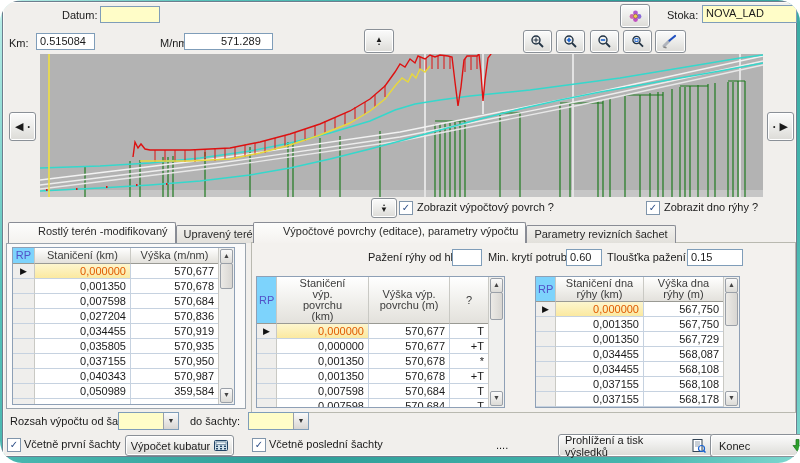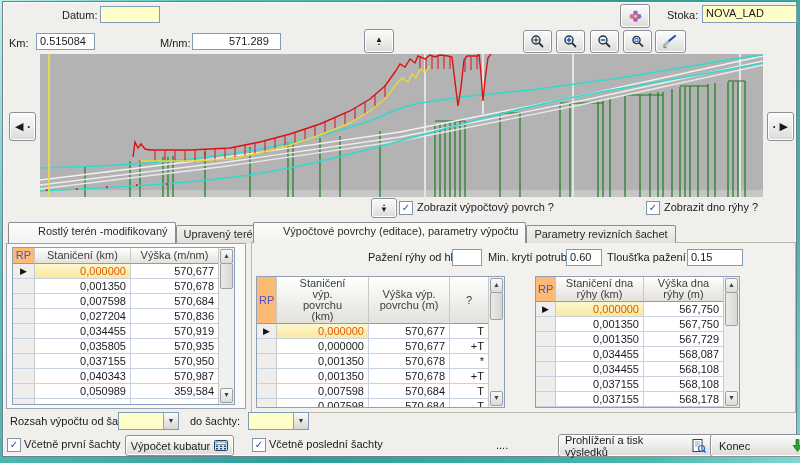--- a/index.html
+++ b/index.html
@@ -1,18 +1,18 @@
 <!DOCTYPE html>
 <html><head>
 <meta charset="utf-8">
 <style>
   html,body{margin:0;padding:0;}
   .desktop{position:relative;width:800px;height:463px;overflow:hidden;
     background:linear-gradient(125deg,#bdf0ea 0%,#56c2ba 18%,#2e9e98 55%,#45b5ad 85%,#7fd8d0 100%);
-    font-family:"Liberation Sans","DejaVu Sans",sans-serif;font-size:11px;color:#1a1a1a;}
+    font-family:"Liberation Sans","DejaVu Sans",sans-serif;font-size:11px;color:#1a1a1a;border-radius:22px;}
   .window{position:absolute;left:2px;top:1px;width:793px;height:454px;
     background:#f1efec;border:1px solid #6e7e8e;box-shadow:inset 0 0 0 1px #fbfaf8;}
   .lbl{position:absolute;white-space:nowrap;color:#1a1a1a;}
   .field{position:absolute;background:#fff;border:1px solid #7f9db9;font-size:11px;
     padding:1px 3px;line-height:13px;white-space:nowrap;overflow:hidden;}
   .yellow{background:#fffdc8;}
   .btn{position:absolute;display:flex;align-items:center;justify-content:center;gap:4px;
     background:linear-gradient(#fbfbfb,#eeeeec 45%,#dcdbd7);border:1px solid #8a9097;border-radius:3px;
     font-size:11px;color:#1a1a1a;box-shadow:inset 0 0 0 1px #ffffff;cursor:default;}
   .tool{width:27px;height:21px;}
@@ -29,21 +29,21 @@
     background:linear-gradient(#f2f1ee,#e2e0db);height:13px;white-space:nowrap;border-radius:2px 2px 0 0;color:#2a2a2a;}
   .tab.active{background:linear-gradient(#fdfdfc,#f4f2ef);height:16px;position:relative;z-index:3;padding-left:29px;}
   .panel{position:absolute;background:#fafafa;border:1px solid #9aa4ae;}
   .groupbox{position:absolute;background:#f3f1ee;border:1px solid #b9b9b0;}
   .grid-clip{position:absolute;background:#fff;border:1px solid #8ea0b6;overflow:hidden;}
   table.grid{border-collapse:separate;border-spacing:0;table-layout:fixed;position:absolute;left:0;top:0;}
   table.grid th,table.grid td{font-weight:normal;font-size:11px;overflow:hidden;white-space:pre-line;
     border-right:1px solid #c6d2e0;border-bottom:1px solid #c6d2e0;padding:0 4px 0 2px;}
   table.grid th{background:linear-gradient(#ffffff,#eeede9 60%,#e3e1dc);border-right:1px solid #c9c9c4;
     border-bottom:1px solid #9a9a94;color:#3c3c3c;text-align:center;line-height:11px;padding:1px 2px;}
-  table.grid th.rph{background:#fdba74;color:#5252c8;}
+  table.grid th.rph{background:#7dd3fc;color:#5252c8;}
   table.grid td{height:14px;text-align:right;line-height:14px;}
   table.grid td.rh{background:#efeeec;border-right:1px solid #c9c9c4;text-align:center;color:#111;
     font-size:9px;line-height:12px;padding:0;}
   table.grid td.selcell{background:linear-gradient(#fdf6cf,#fbe9a0);color:#e05a00;}
   .vsb{position:absolute;right:0;top:0;bottom:0;width:15px;background:#f0f0ee;border-left:1px solid #c9c9c4;}
   .sb-btn{position:absolute;left:1px;right:1px;height:13px;background:linear-gradient(#fafafa,#dcdbd7);
     border:1px solid #9aa0a8;border-radius:2px;font-size:7px;text-align:center;line-height:12px;color:#444;}
   .sb-thumb{position:absolute;left:1px;right:1px;background:linear-gradient(90deg,#eceae6,#d8d6d2);
     border:1px solid #9aa0a8;border-radius:2px;}
   .combo{position:absolute;height:16px;background:#fffdc8;border:1px solid #7f9db9;}
@@ -73,21 +73,21 @@
       </svg>
     </span>
   </div>
 
   <span class="lbl" style="left:667px;top:9px;">Stoka:</span>
   <span class="field yellow" style="left:702px;top:5px;width:87px;height:14px;">NOVA_LAD</span>
 
   <span class="lbl" style="left:9px;top:37px;">Km:</span>
   <span class="field" style="left:36px;top:33px;width:51px;height:13px;">0.515084</span>
   <span class="lbl" style="left:160px;top:37px;">M/nm:</span>
-  <span class="field" style="left:192px;top:33px;width:48px;height:13px;padding-left:36px;">571.289</span>
+  <span class="field" style="left:184px;top:33px;width:48px;height:13px;padding-left:36px;">571.289</span>
 
   <div class="btn spin" style="left:364px;top:29px;width:28px;height:22px;">
     <span class="tri">▲</span>
     <span class="dot">•</span>
   </div>
 
   <div class="btn tool" style="left:523px;top:30px;">
     <span class="icon">
       <svg width="15" height="15" viewBox="0 0 15 15">
           <circle cx="6" cy="6" r="4" fill="none" stroke="#234" stroke-width="1.4"></circle>

